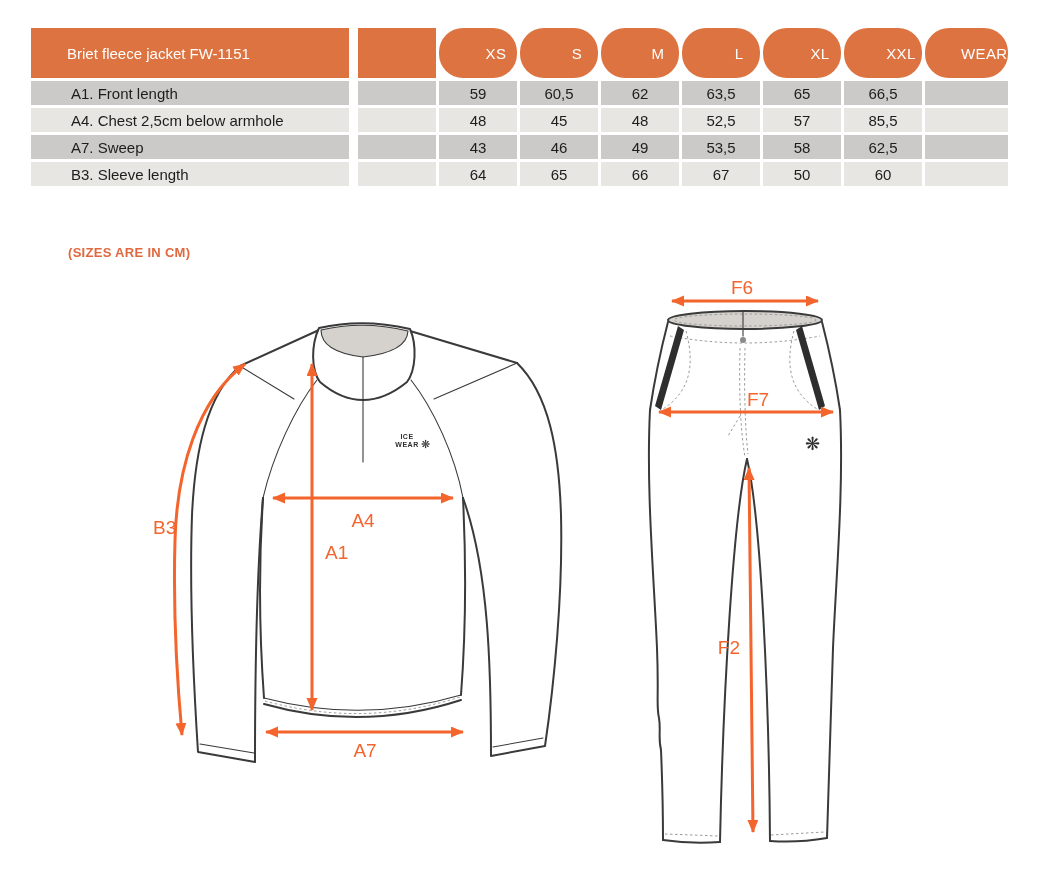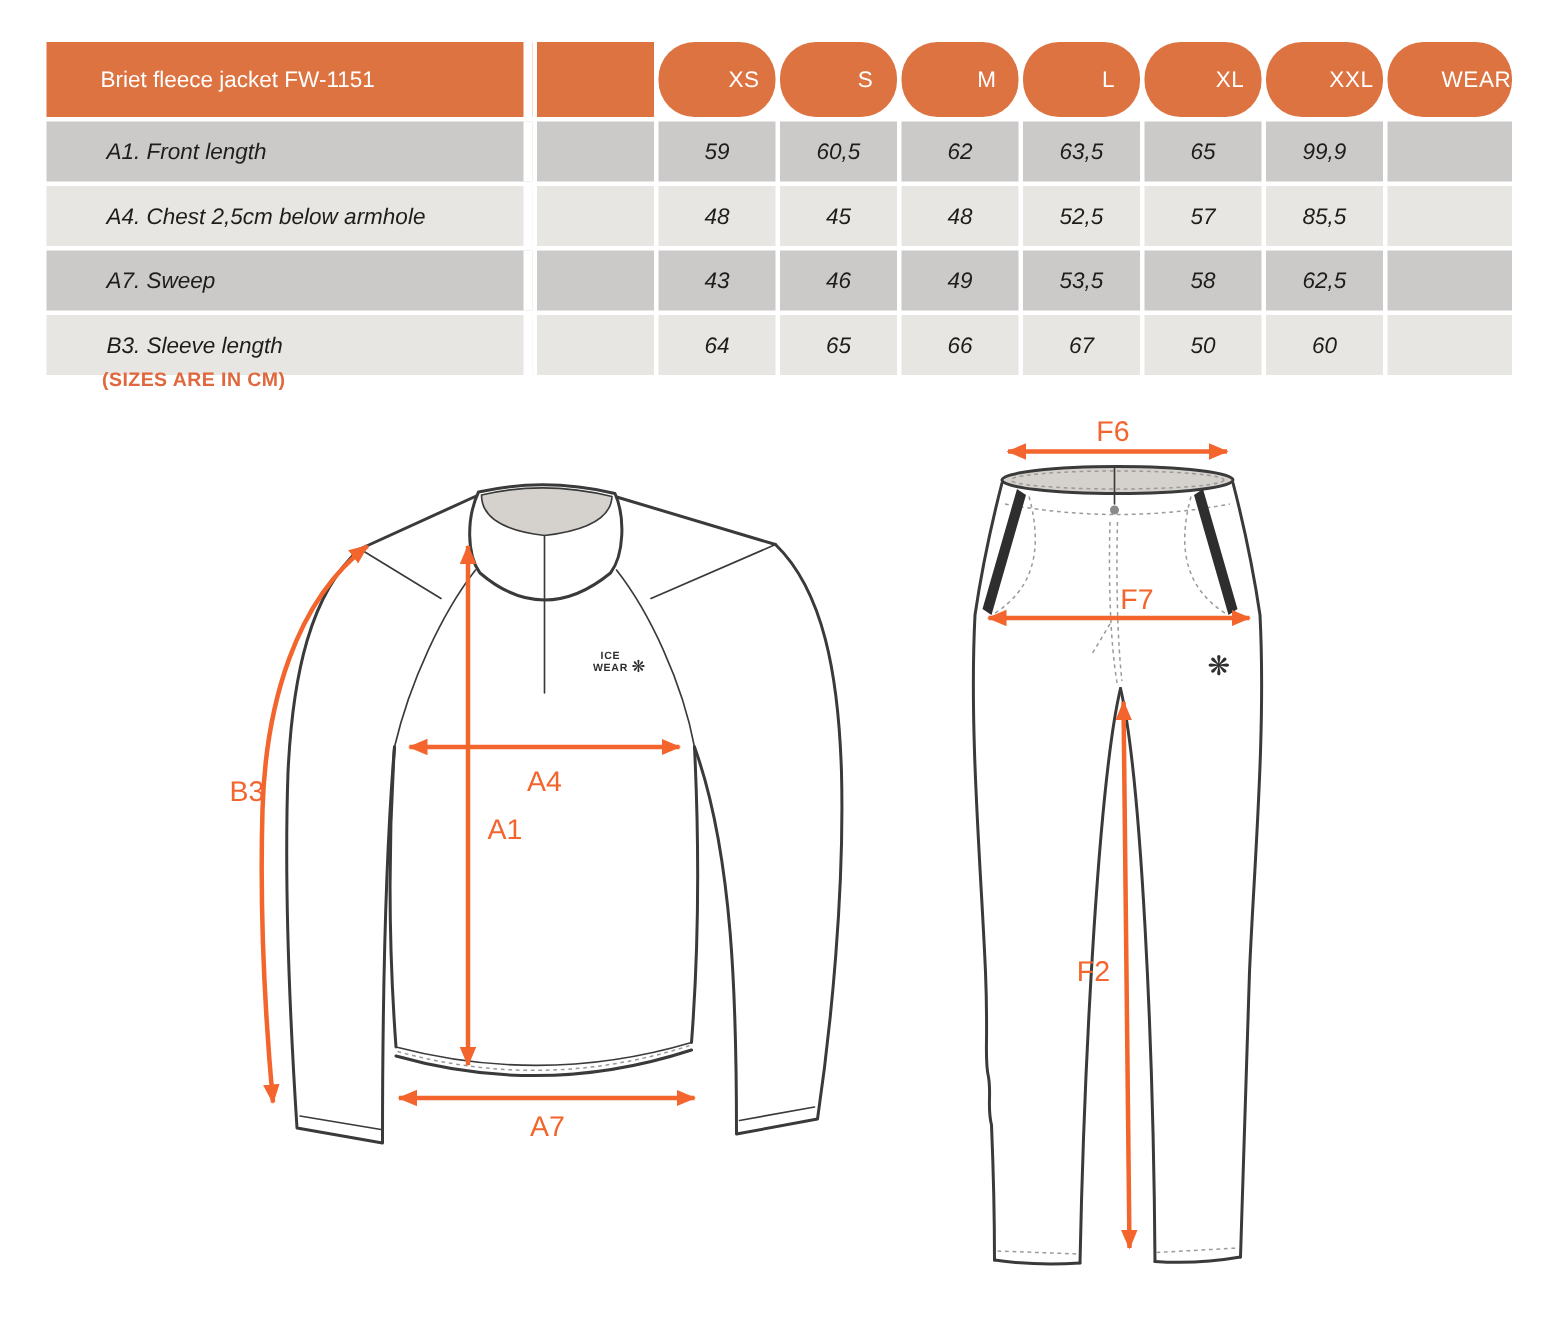--- a/index.html
+++ b/index.html
@@ -20,21 +20,21 @@
     width: 324px; text-align: left; padding-left: 40px;
     border-right: 6px solid #ffffff;
   }
   .spacer-col { width: 78px; }
   .size-col  { width: 78px; border-radius: 24px; }
   tr.head-row th {
     height: 50px; background: var(--header_orange, #DC7340);
     color: #ffffff; font-weight: normal; padding-left: 36px;
   }
   tr.head-row th.size-col { text-align: center; letter-spacing: .4px; }
-  td { height: 40px; text-align: center; font-style: italic; }
+  td { height: 24px; text-align: center; }
   tr.dark  td { background: var(--row_dark, #CBCAC9); }
   tr.light td { background: var(--row_light, #E7E6E3); }
 
   
   .cm-note {
     position: absolute; left: 68px; top: 245px;
     color: var(--note_orange, #E0683E);
     font-size: 13px; letter-spacing: .3px; font-weight: bold;
   }
 
@@ -74,21 +74,21 @@
     <th class="size-col">WEAR</th>
   </tr>
   <tr class="dark">
     <td class="label-cell">A1. Front length</td>
     <td></td>
     <td>59</td>
     <td>60,5</td>
     <td>62</td>
     <td>63,5</td>
     <td>65</td>
-    <td>99,9</td>
+    <td>66,5</td>
     <td></td>
   </tr>
   <tr class="light">
     <td class="label-cell">A4. Chest 2,5cm below armhole</td>
     <td></td>
     <td>48</td>
     <td>45</td>
     <td>48</td>
     <td>52,5</td>
     <td>57</td>

